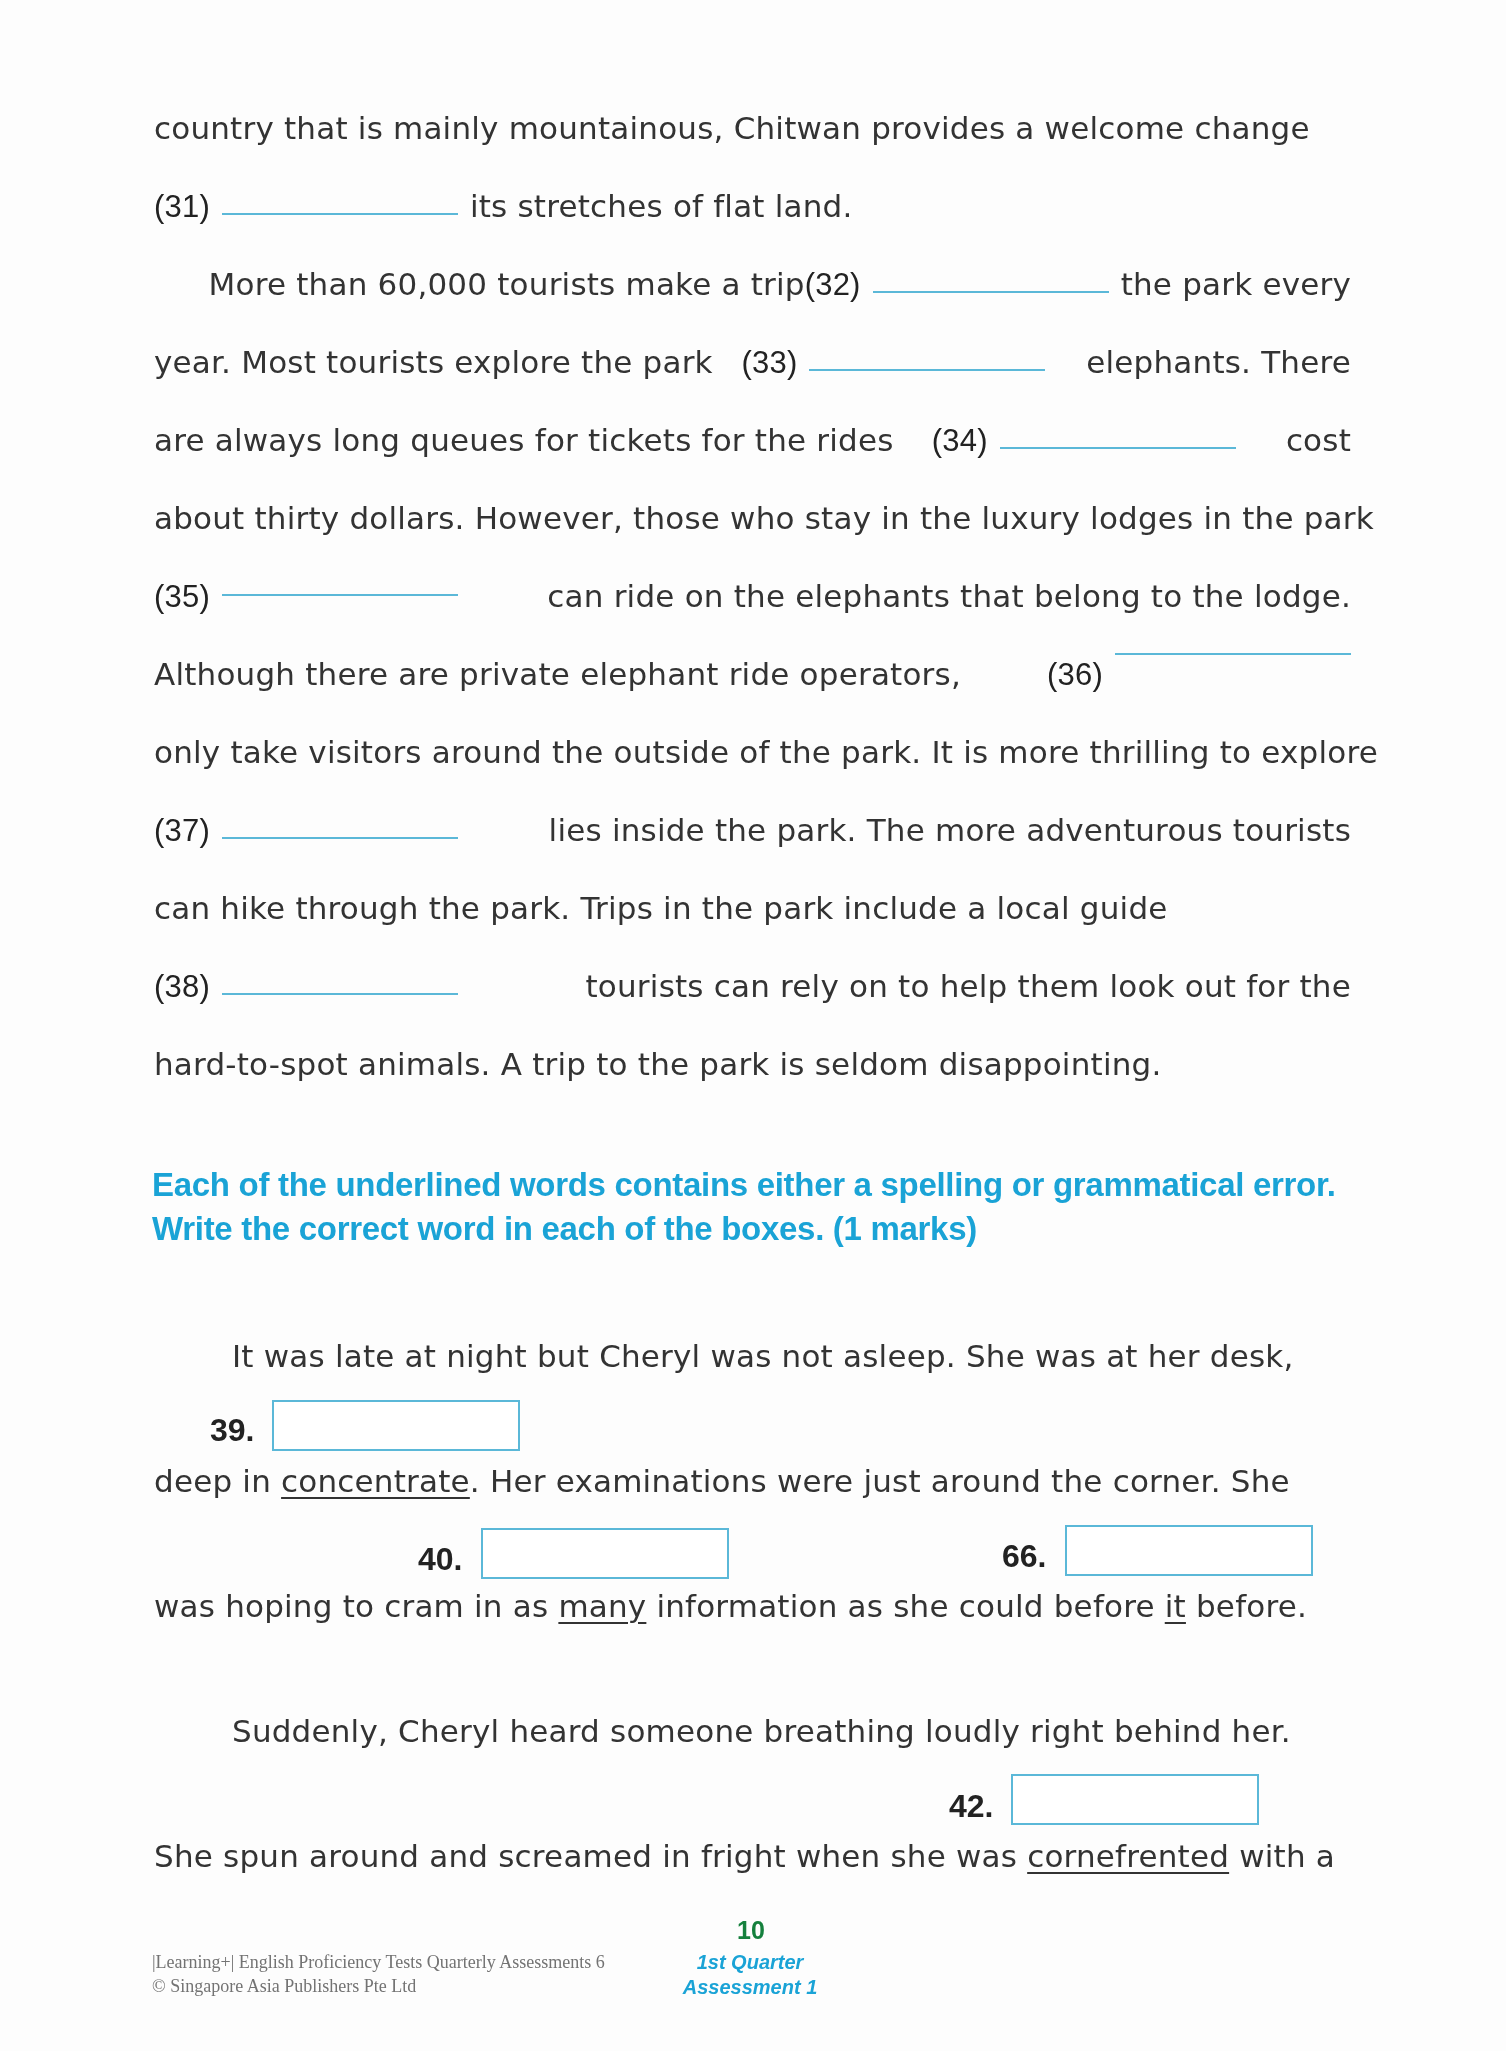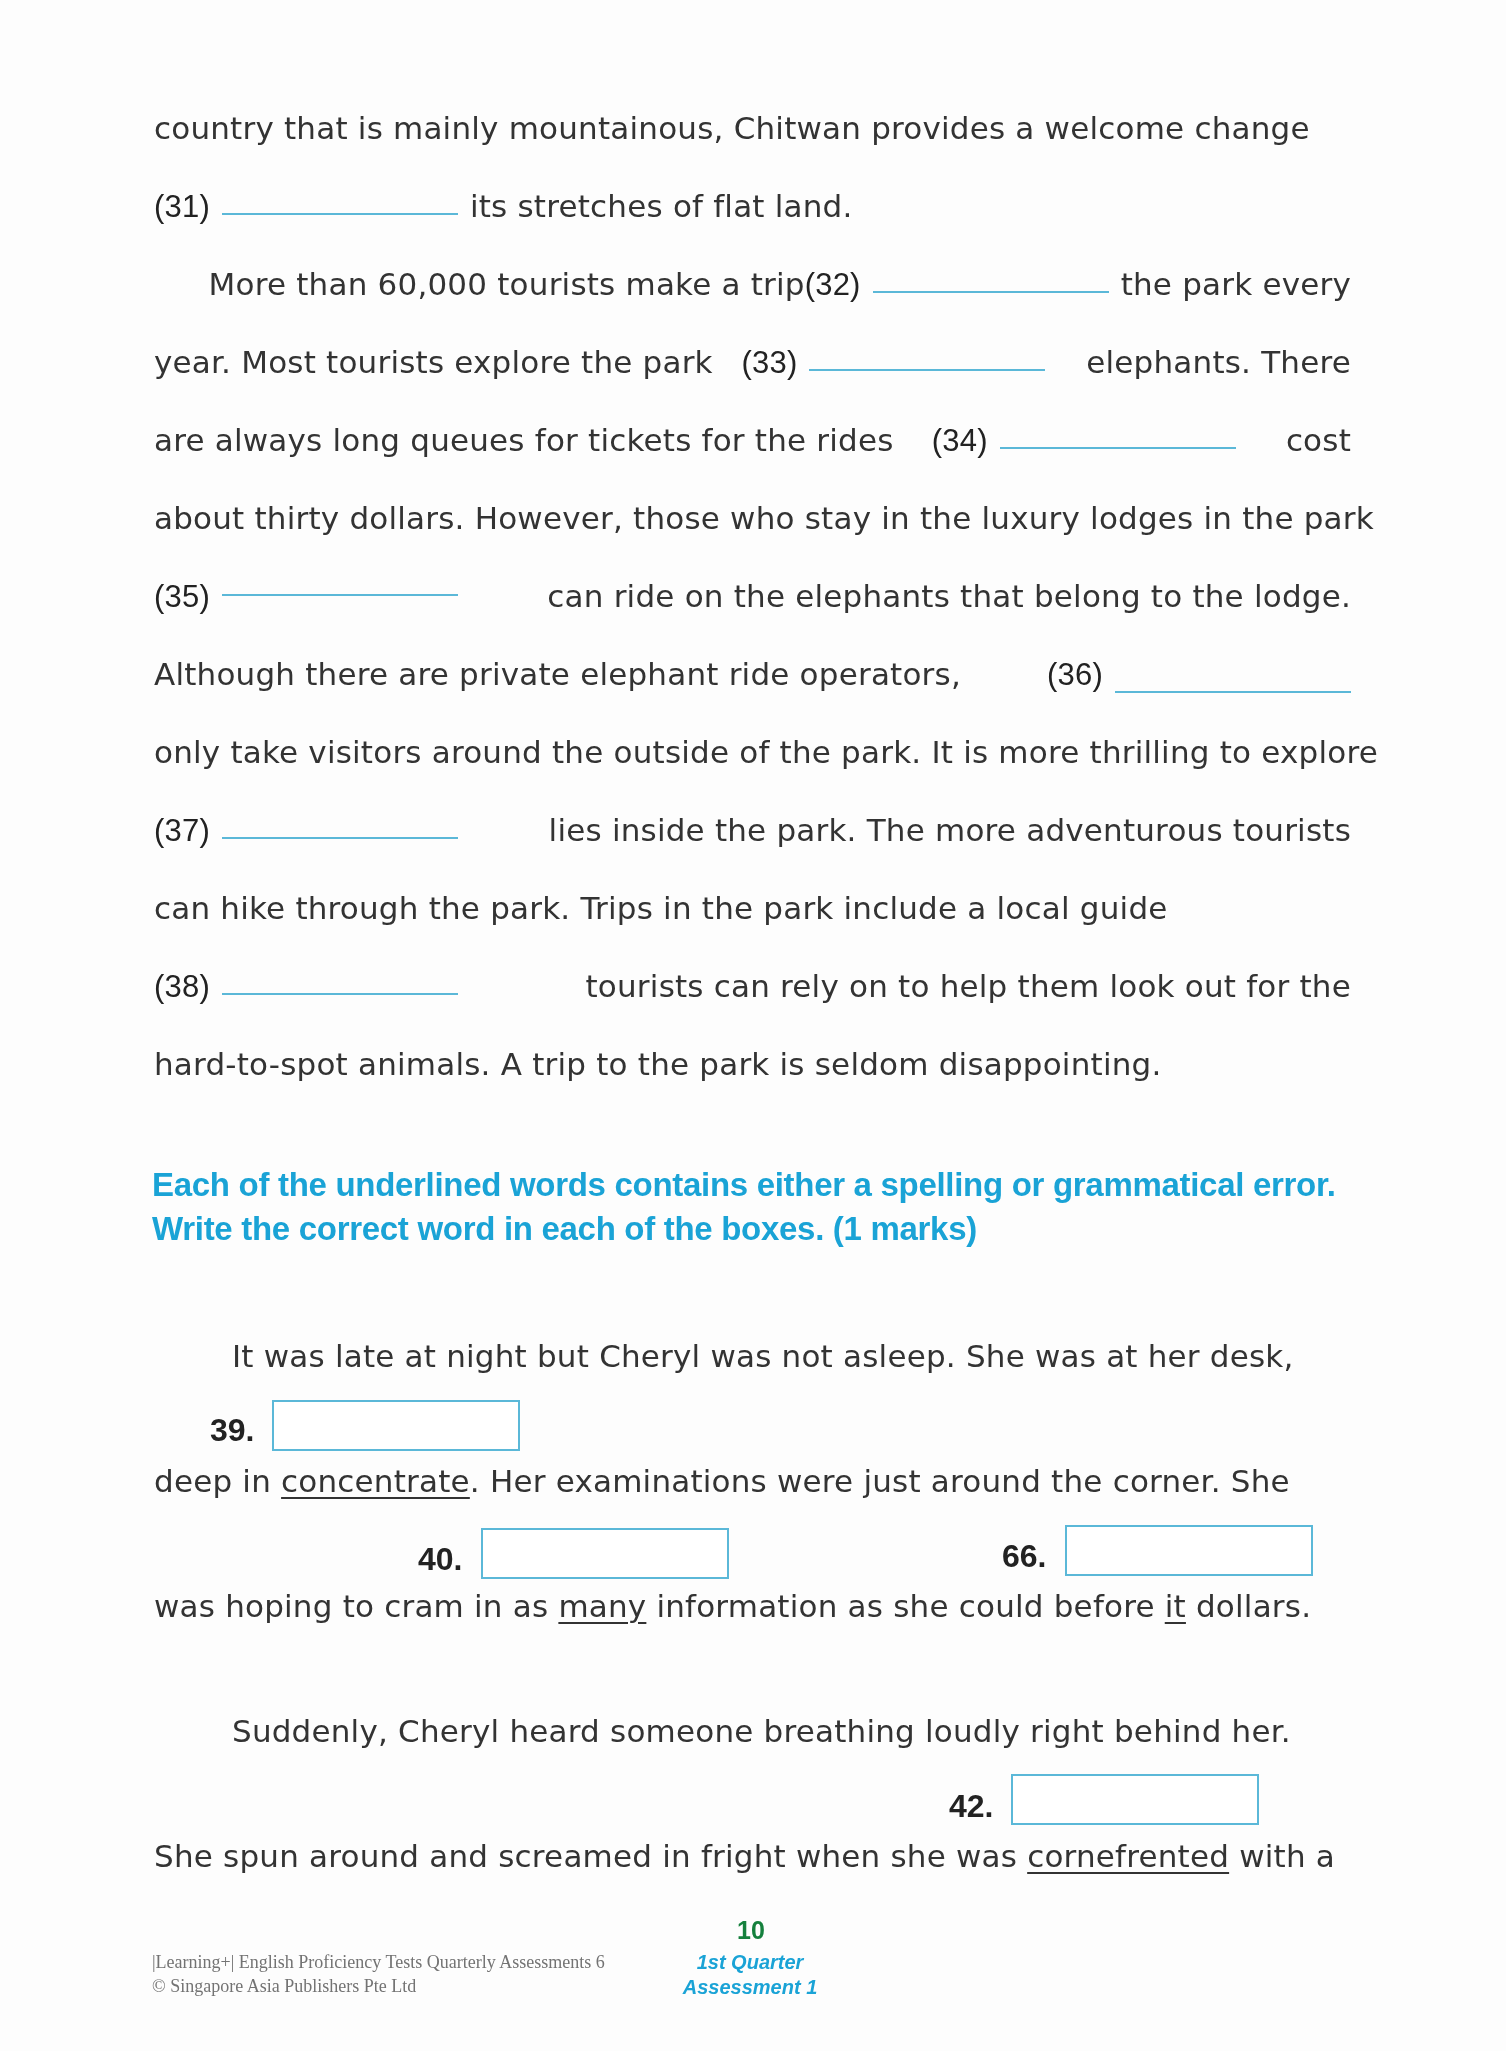--- a/index.html
+++ b/index.html
@@ -95,21 +95,21 @@
 <div class="line justify" style="top:576px">
   <span style="display:flex;align-items:center;">
     <span class="num">(35)</span>
     <span class="blank"></span>
   </span>
   <span class="seg">can ride on the elephants that belong to the lodge.</span>
 </div>
 
 <div class="line justify" style="top:654px">
   <span class="seg">Although there are private elephant ride operators,</span>
-  <span style="display:flex;align-items:flex-end;">
+  <span style="display:flex;align-items:flex-start;">
     <span class="num">(36)</span>
     <span class="blank" style="margin-right:0"></span>
   </span>
 </div>
 
 <div class="line justify" style="top:732px">
   <span class="seg">only take visitors around the outside of the park. It is more thrilling to explore</span>
 </div>
 
 <div class="line justify" style="top:810px">
@@ -155,21 +155,21 @@
 <div class="answer-box" style="left:481px; top:1528px"></div>
 
 <span class="box-label" style="left:1002px; top:1538px">66.</span>
 <div class="answer-box" style="left:1065px; top:1525px"></div>
 
 <div class="line" style="top:1586px">
   <span class="seg">was hoping to cram in as </span>
   <span class="seg u">many</span>
   <span class="seg"> information as she could before </span>
   <span class="seg u">it</span>
-  <span class="seg"> dollars.</span>
+  <span class="seg"> before.</span>
 </div>
 
 <div class="line" style="top:1711px; left:232px; width:1119px; justify-content:space-between">
   <span class="seg">Suddenly, Cheryl heard someone breathing loudly right behind her.</span>
 </div>
 
 <span class="box-label" style="left:949px; top:1788px">42.</span>
 <div class="answer-box" style="left:1011px; top:1774px"></div>
 
 <div class="line" style="top:1836px">

